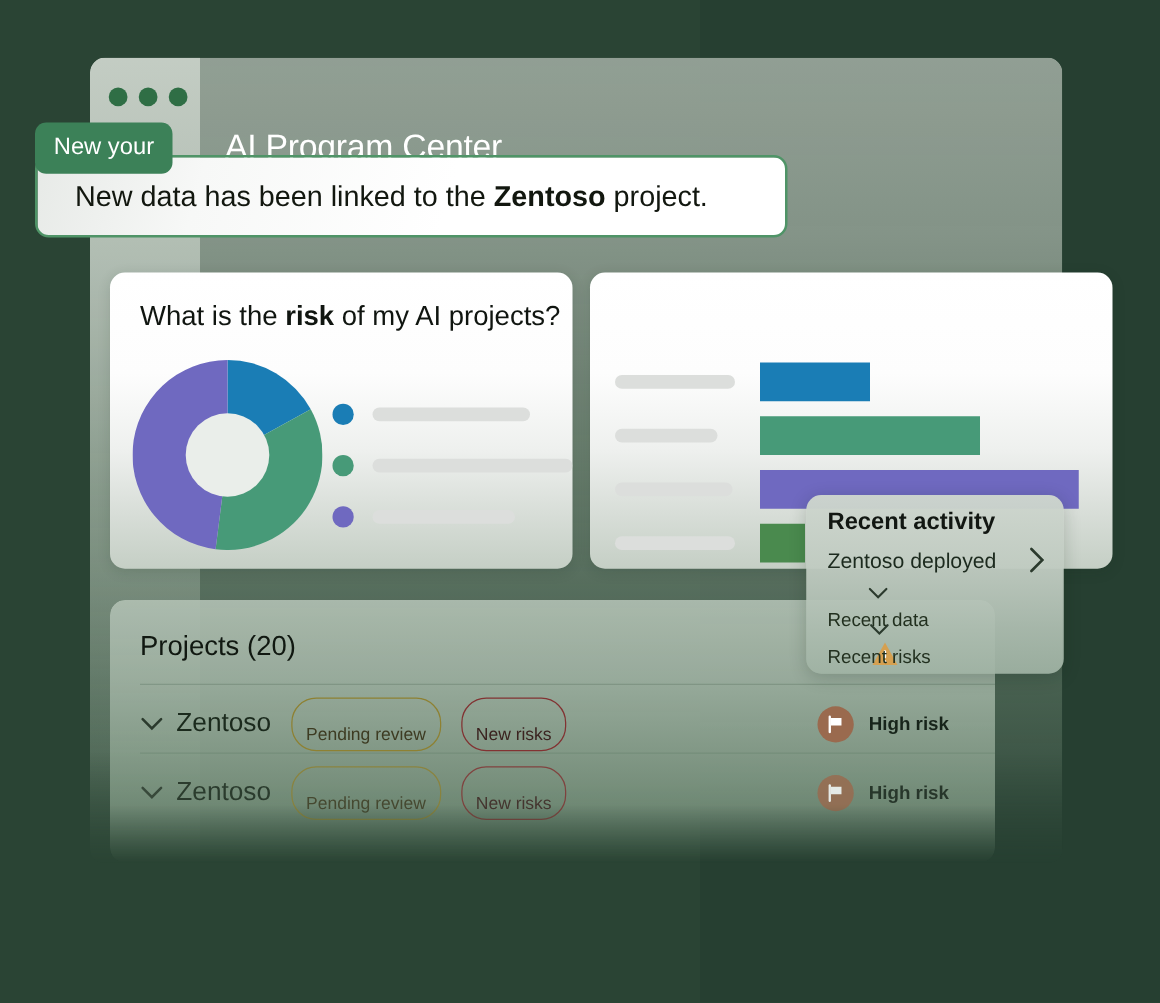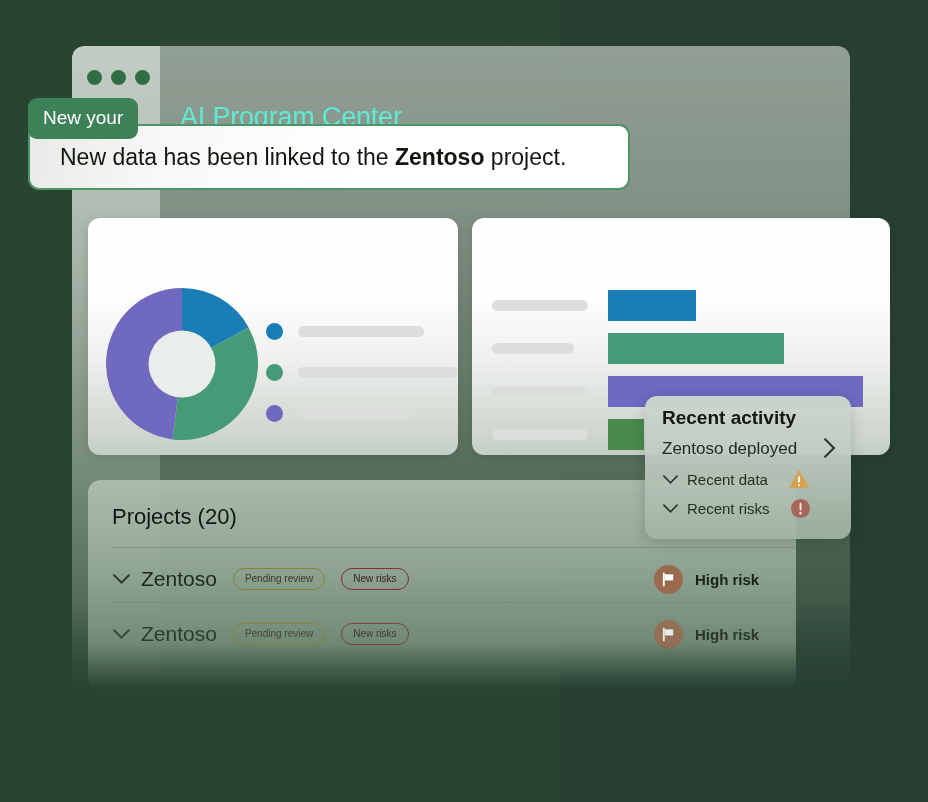--- a/index.html
+++ b/index.html
@@ -70,21 +70,21 @@
   .dot {
     width: 15px; height: 15px;
     border-radius: 50%;
     background: #2f6e45;
   }
 
   .window-title {
     position: absolute;
     left: 108px; top: 56px;
     font-size: 27px;
-    color: #5eead4;
+    color: #ffffff;
     letter-spacing: -0.2px;
     white-space: nowrap;
   }
 
   
   .toast-wrap {
     position: absolute;
     left: 28px; top: 98px;
     z-index: 40;
   }
@@ -212,20 +212,21 @@
     font-size: 17px;
     color: #1c2a1e;
     white-space: nowrap;
   }
   .pop-row {
     position: absolute;
     left: 17px;
     display: flex;
     align-items: center;
     gap: 8px;
+    flex-direction: column;
   }
   #pop-row-data  { top: 73px; }
   #pop-row-risks { top: 102px; }
   .pop-row-label {
     font-size: 15px;
     color: #22301f;
     white-space: nowrap;
   }
   .warn-icon  { width: 22px; height: 20px; margin-left: 12px; }
   .error-icon { width: 21px; height: 21px; margin-left: 12px; }
@@ -277,23 +278,23 @@
     background: rgba(90,115,95,0.28);
   }
   .proj-name {
     font-size: 21px;
     color: #1b2a1d;
     margin-left: 10px;
     white-space: nowrap;
   }
   .chip {
     margin-left: 16px;
-    padding: 4px 11px 5px 11px;
+    padding: 20px 11px 5px 11px;
     border-radius: 20px;
-    font-size: 10px;
+    font-size: 14px;
     white-space: nowrap;
   }
   .chip-pending { border: 1px solid #8e8132; color: #3d3b22; }
   .chip-risks   { border: 1px solid #823232; color: #3b2320; }
   .risk-cell {
     position: absolute;
     left: 542px;
     display: flex;
     align-items: center;
     gap: 12px;
@@ -340,20 +341,21 @@
 </div>
 
 <div class="toast-wrap">
   <div class="toast-card">
     <div class="toast-text"><span>New data has been linked to the </span><b>Zentoso</b><span> project.</span></div>
   </div>
   <div class="toast-badge">New your</div>
 </div>
 
 <div class="card" id="card-risk">
+  <div class="card-title"><span>What is the </span><b>risk</b><span> of my AI projects?</span></div>
 
   <div class="donut-wrap">
     <svg width="152" height="152" viewBox="0 0 100 100">
       <g id="donut-slices">
           <path d="M50 50 L50 0 A50 50 0 0 1 93.81533400219318 25.91231629491424 Z" fill="#1a7db5"></path>
           <path d="M50 50 L93.81533400219318 25.91231629491424 A50 50 0 0 1 43.73333832178481 99.60573506572389 Z" fill="#479a78"></path>
           <path d="M50 50 L43.73333832178481 99.60573506572389 A50 50 0 0 1 49.99999999999999 0 Z" fill="#6f69c0"></path>
         </g>
       <circle cx="50" cy="50" r="22" fill="#eaeeea"></circle>
     </svg>

